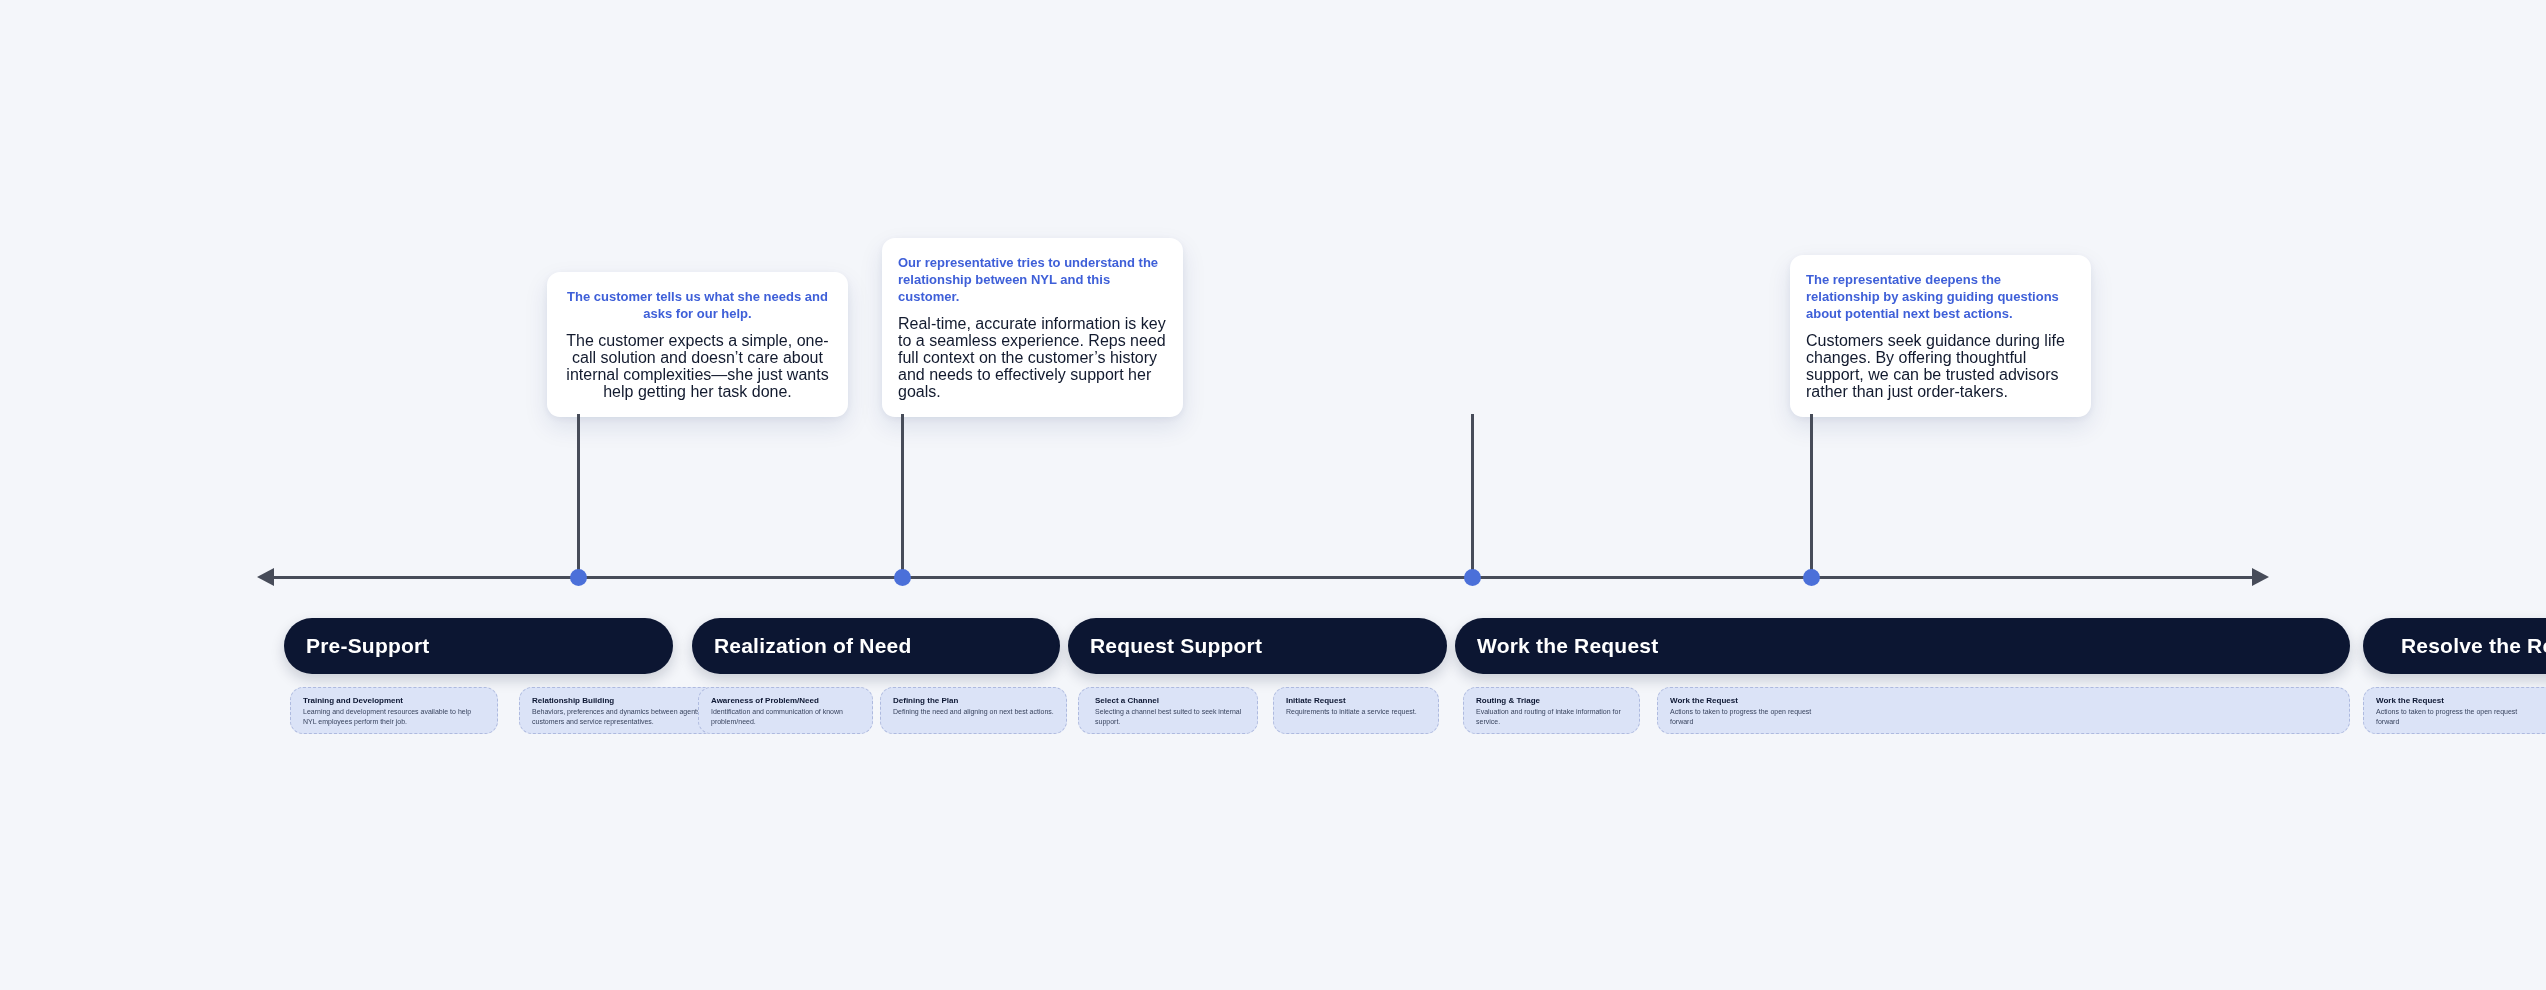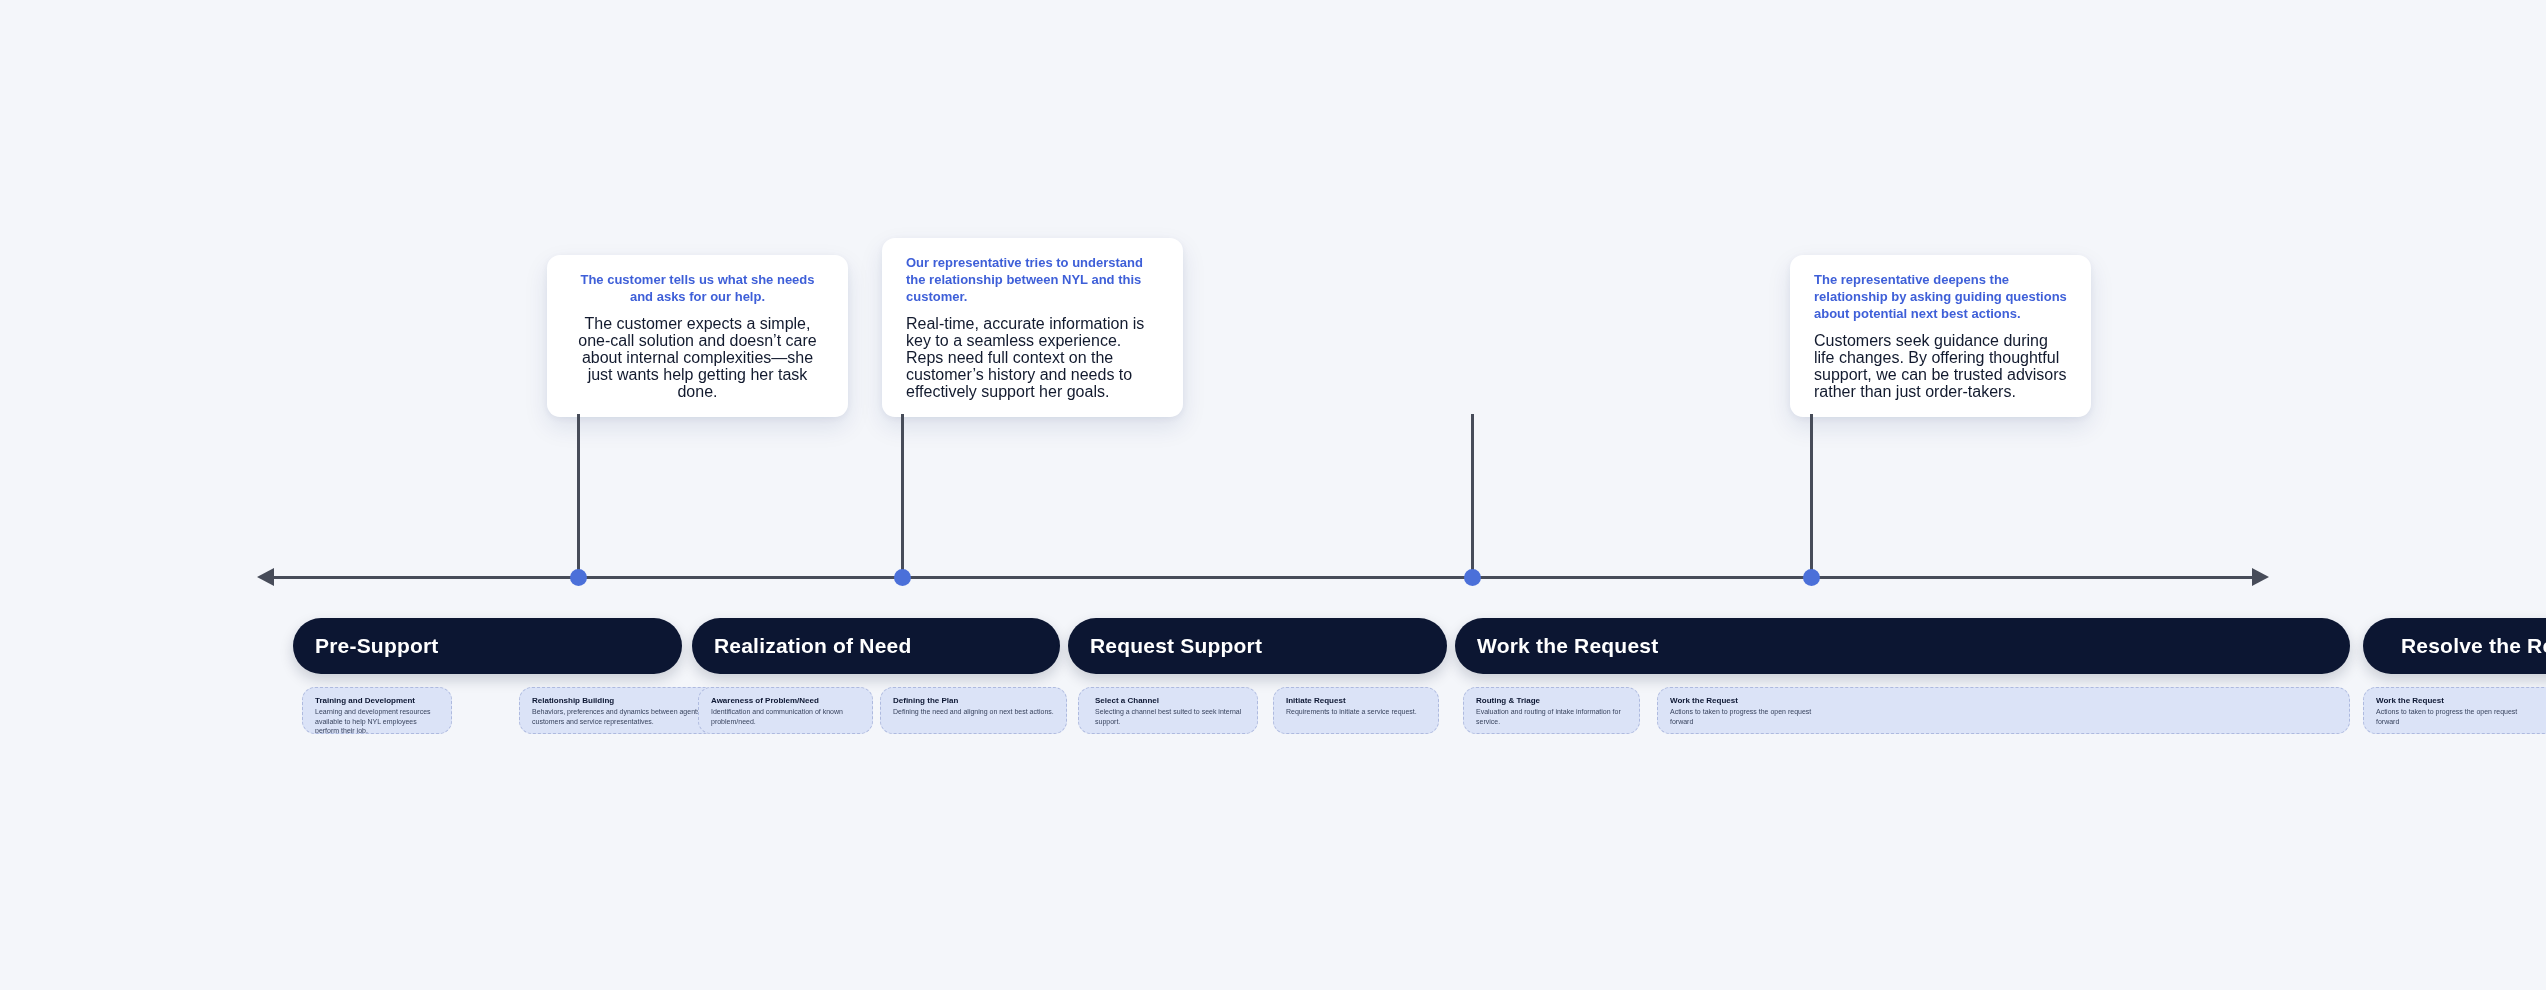--- a/index.html
+++ b/index.html
@@ -14,21 +14,21 @@
     --sub-border:#aebadf;
     --sub-ink:#39445f;
   }
   *{box-sizing:border-box;}
   html,body{margin:0;padding:0;}
   body{font-family:"Liberation Sans", sans-serif;background:var(--bg);}
   .stage{position:relative;width:2546px;height:990px;background:var(--bg);overflow:hidden;}
 
   
   .callout{position:absolute;bottom:573px;width:301px;background:var(--card);
-    border-radius:13px;padding:16px 24px 17px;
+    border-radius:13px;padding:16px 16px 17px;
     box-shadow:0 10px 24px rgba(23,44,110,0.10),0 2px 6px rgba(23,44,110,0.06);}
   .callout h3{margin:0 0 10px;font-size:13px;line-height:17px;font-weight:700;color:var(--accent);}
   .callout p{margin:0;font-size:16px;line-height:17px;font-weight:400;color:var(--ink);}
   #callout-1{left:547px;text-align:center;}
   #callout-2{left:882px;}
   #callout-3{left:1452px;}
   #callout-4{left:1790px;}
 
   
   .connector{position:absolute;top:414px;height:164px;width:3px;background:var(--line);}
@@ -47,32 +47,32 @@
   #dot-1{left:570px;}
   #dot-2{left:894px;}
   #dot-3{left:1464px;}
   #dot-4{left:1803px;}
 
   
   .phase{position:absolute;top:618px;height:56px;background:var(--navy);border-radius:28px;
     display:flex;align-items:center;padding:0 22px;
     box-shadow:0 6px 14px rgba(12,22,50,0.18);}
   .phase span{color:#fff;font-size:21px;font-weight:700;letter-spacing:0.2px;white-space:nowrap;}
-  #phase-1{left:293px;width:389px;}
+  #phase-1{left:284px;width:389px;}
   #phase-2{left:692px;width:368px;}
   #phase-3{left:1068px;width:379px;}
   #phase-4{left:1455px;width:895px;}
   #phase-5{left:2363px;width:430px;padding-left:38px;}
 
   
   .subcard{position:absolute;top:687px;height:47px;background:var(--sub-bg);
     border:1px dashed var(--sub-border);border-radius:13px;padding:8px 12px;overflow:hidden;}
   .subcard h4{margin:0 0 1px;font-size:8px;line-height:10px;font-weight:700;color:var(--navy);}
   .subcard p{margin:0;font-size:7px;line-height:9.5px;font-weight:400;color:var(--sub-ink);}
-  #sub-1a{left:302px;width:150px;}
+  #sub-1a{left:290px;width:208px;}
   #sub-1b{left:519px;width:198px;}
   #sub-2a{left:698px;width:175px;}
   #sub-2b{left:880px;width:187px;}
   #sub-3a{left:1078px;width:180px;padding-left:16px;}
   #sub-3b{left:1273px;width:166px;}
   #sub-4a{left:1463px;width:177px;}
   #sub-4b{left:1657px;width:693px;}
   #sub-5a{left:2363px;width:430px;}
   .subcard--narrowtext p{max-width:152px;}
 </style>

